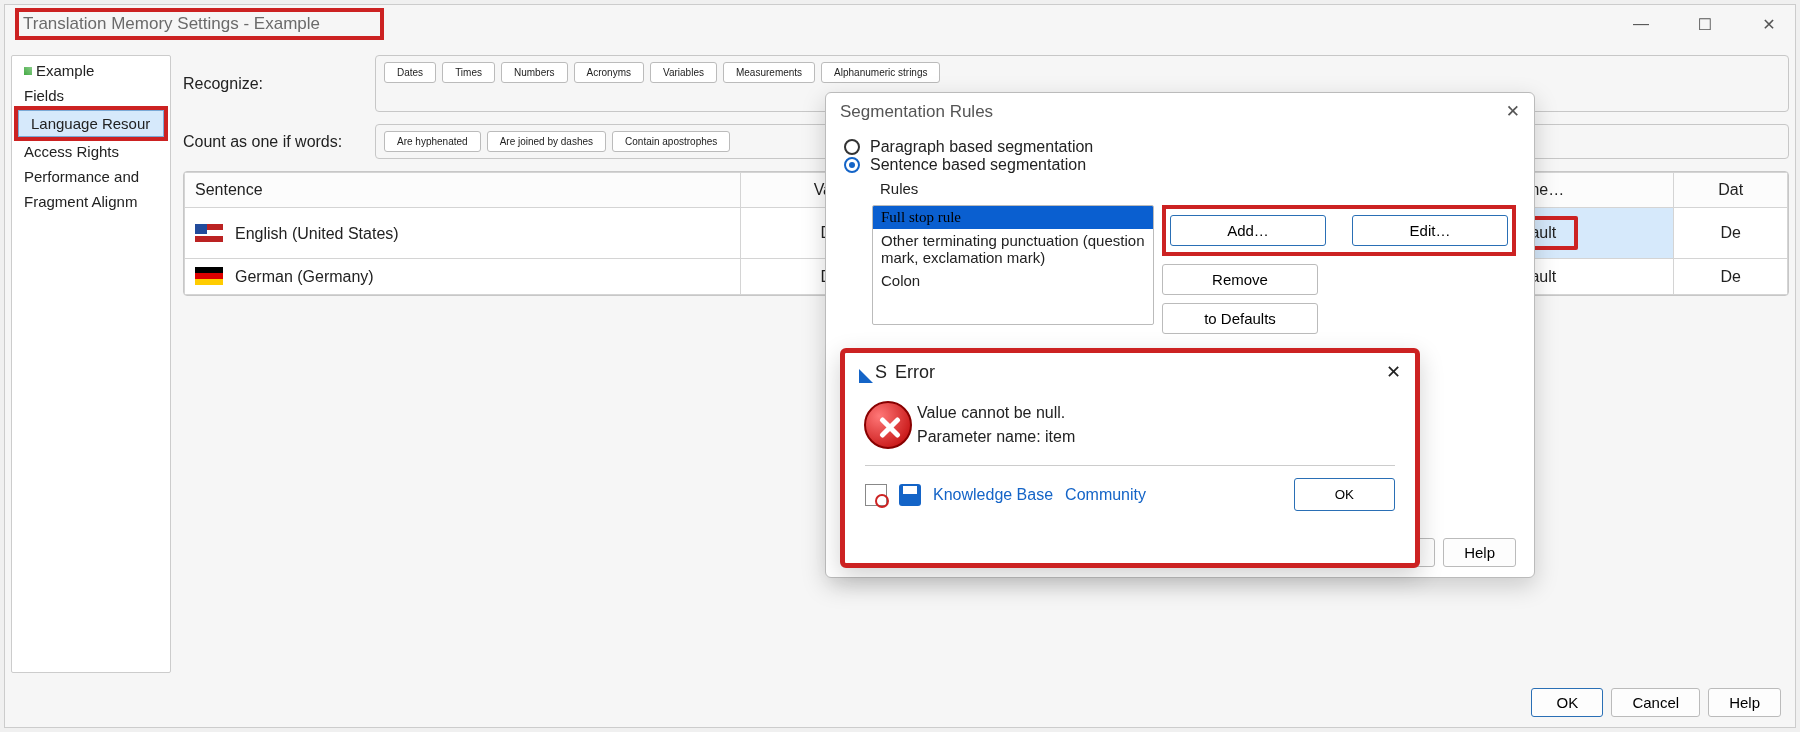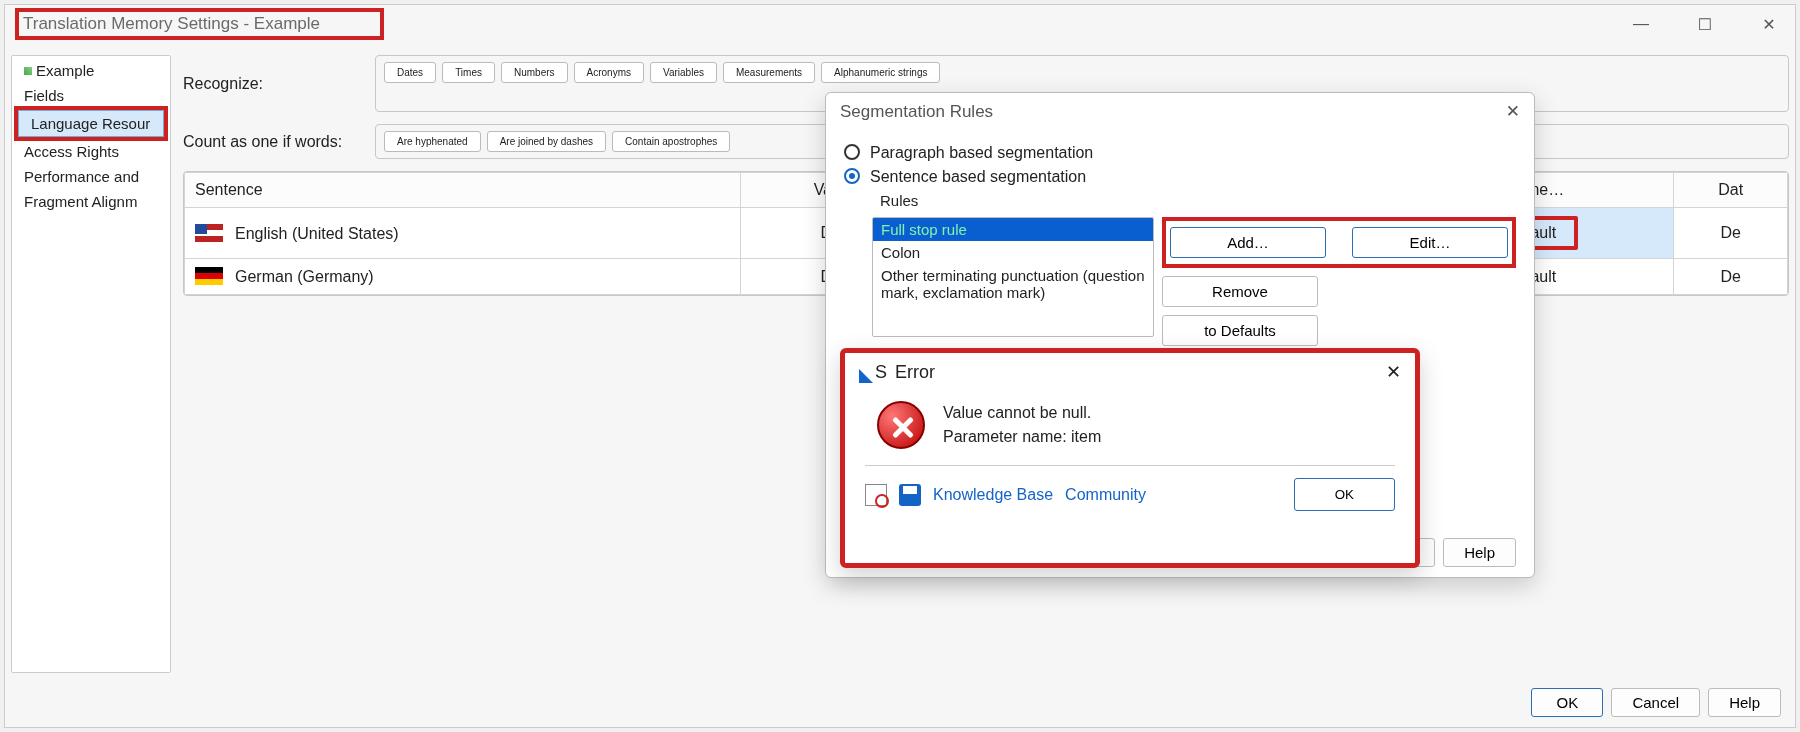--- a/index.html
+++ b/index.html
@@ -114,50 +114,50 @@
   border-radius: 6px;
 }
 .seg-rules {
   left: 825px; top: 92px; width: 710px; height: 486px;
 }
 .dlg-title {
   display:flex; justify-content:space-between; align-items:center;
   padding: 8px 14px; font-size: 17px; color: #555;
 }
 .seg-body { padding: 8px 18px; font-size: 16px; }
-.radio { display:flex; gap:10px; margin: 6px 0; }
+.radio { display:flex; align-items:center; gap:10px; margin: 0 0; }
 .radio-circ { width:16px; height:16px; border-radius:50%; border:2px solid #333; display:inline-block; position:relative;}
 .radio-circ.on { border-color:#1464c7; }
 .radio-circ.on::after { content:""; position:absolute; inset:3px; background:#1464c7; border-radius:50%;}
 .rules-box {
   margin: 8px 0 0 28px;
   display:flex; gap: 8px;
 }
 .rules-list {
   flex:1; border:1px solid #bbb; border-radius:2px;
   height: 120px; overflow:hidden;
 }
 .rule-item { padding: 3px 8px; font-size:15px;}
-.rule-item.sel { background:#0a5fd0; color:#86efac;}
+.rule-item.sel { background:#0a5fd0; color:#000000;font-family:Liberation Serif, serif;}
 .rules-btns { display:flex; flex-direction:column; gap:8px; }
 .rules-btns .hlgrp { border:4px solid #c22; padding:6px 4px; display:flex; flex-direction:row; gap:26px;}
 .rules-btns button {
   border:1px solid #2a6fb5; background:#fff; border-radius:3px;
   padding:6px 0; width:156px; font-size:15px;
 }
 .rules-btns button.plain { border-color:#bbb;}
 .seg-bottom { position:absolute; bottom:10px; right:18px; display:flex; gap:8px;}
 .error-dlg {
   left: 840px; top: 348px; width: 580px; height: 220px;
   border: 5px solid #c22;
 }
 .err-title { display:flex; justify-content:space-between; align-items:center; padding:8px 14px; font-size:18px;}
 .err-s-icon { display:inline-flex; align-items:flex-end;}
 .err-s-tri { width:0;height:0;border-left:14px solid #1464c7;border-top:14px solid transparent;}
-.err-body { display:flex; gap:18px; padding: 10px 32px; align-items:flex-start;}
+.err-body { display:flex; gap:5px; padding: 10px 19px; align-items:flex-start;}
 .err-icon {
   width:48px;height:48px;border-radius:50%;
   background: radial-gradient(circle at 30% 30%, #f77, #b00);
   border:2px solid #800; position:relative;
 }
 .err-icon::before,.err-icon::after{
   content:"";position:absolute;left:11px;top:22px;width:26px;height:5px;background:#fff;border-radius:2px;
 }
 .err-icon::before{transform:rotate(45deg);}
 .err-icon::after{transform:rotate(-45deg);}
@@ -272,22 +272,22 @@
       <span>Paragraph based segmentation</span>
     </label>
     <label class="radio">
       <span class="radio-circ on"></span>
       <span>Sentence based segmentation</span>
     </label>
     <div class="rules-heading">Rules</div>
     <div class="rules-box">
       <div class="rules-list">
         <div class="rule-item sel">Full stop rule</div>
+        <div class="rule-item">Other terminating punctuation (question mark, exclamation mark)</div>
         <div class="rule-item">Colon</div>
-        <div class="rule-item">Other terminating punctuation (question mark, exclamation mark)</div>
       </div>
       <div class="rules-btns">
         <div class="hlgrp">
           <button>Add…</button>
           <button>Edit…</button>
         </div>
         <button class="plain">Remove</button>
         <button class="plain">to Defaults</button>
       </div>
     </div>

